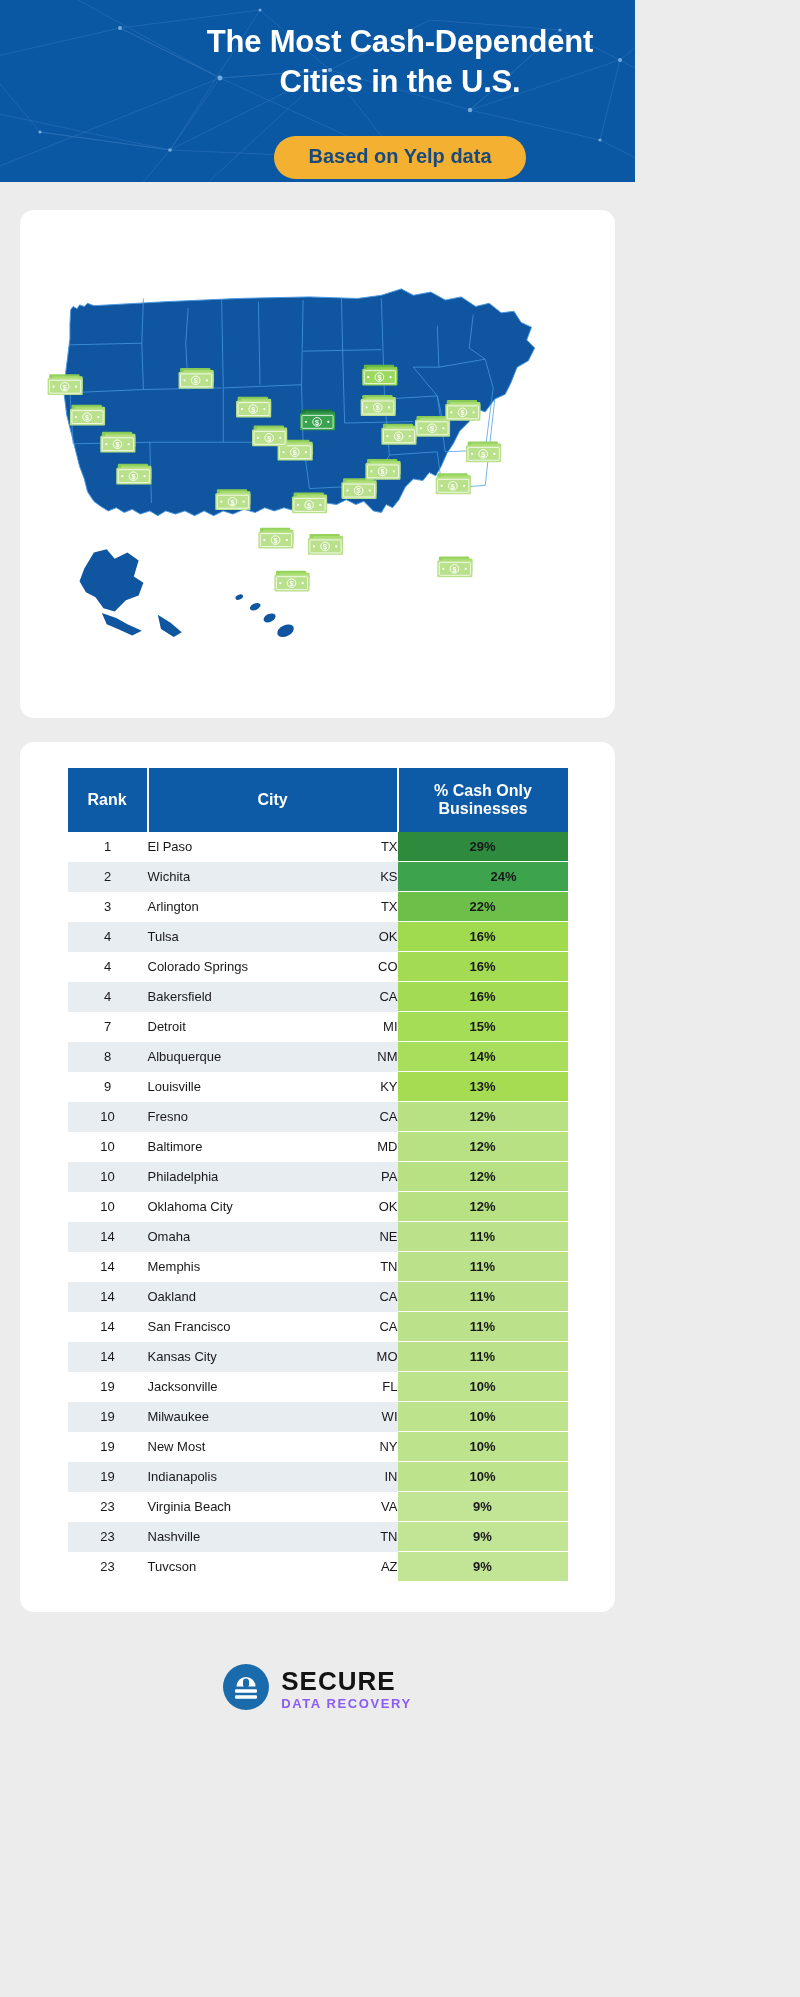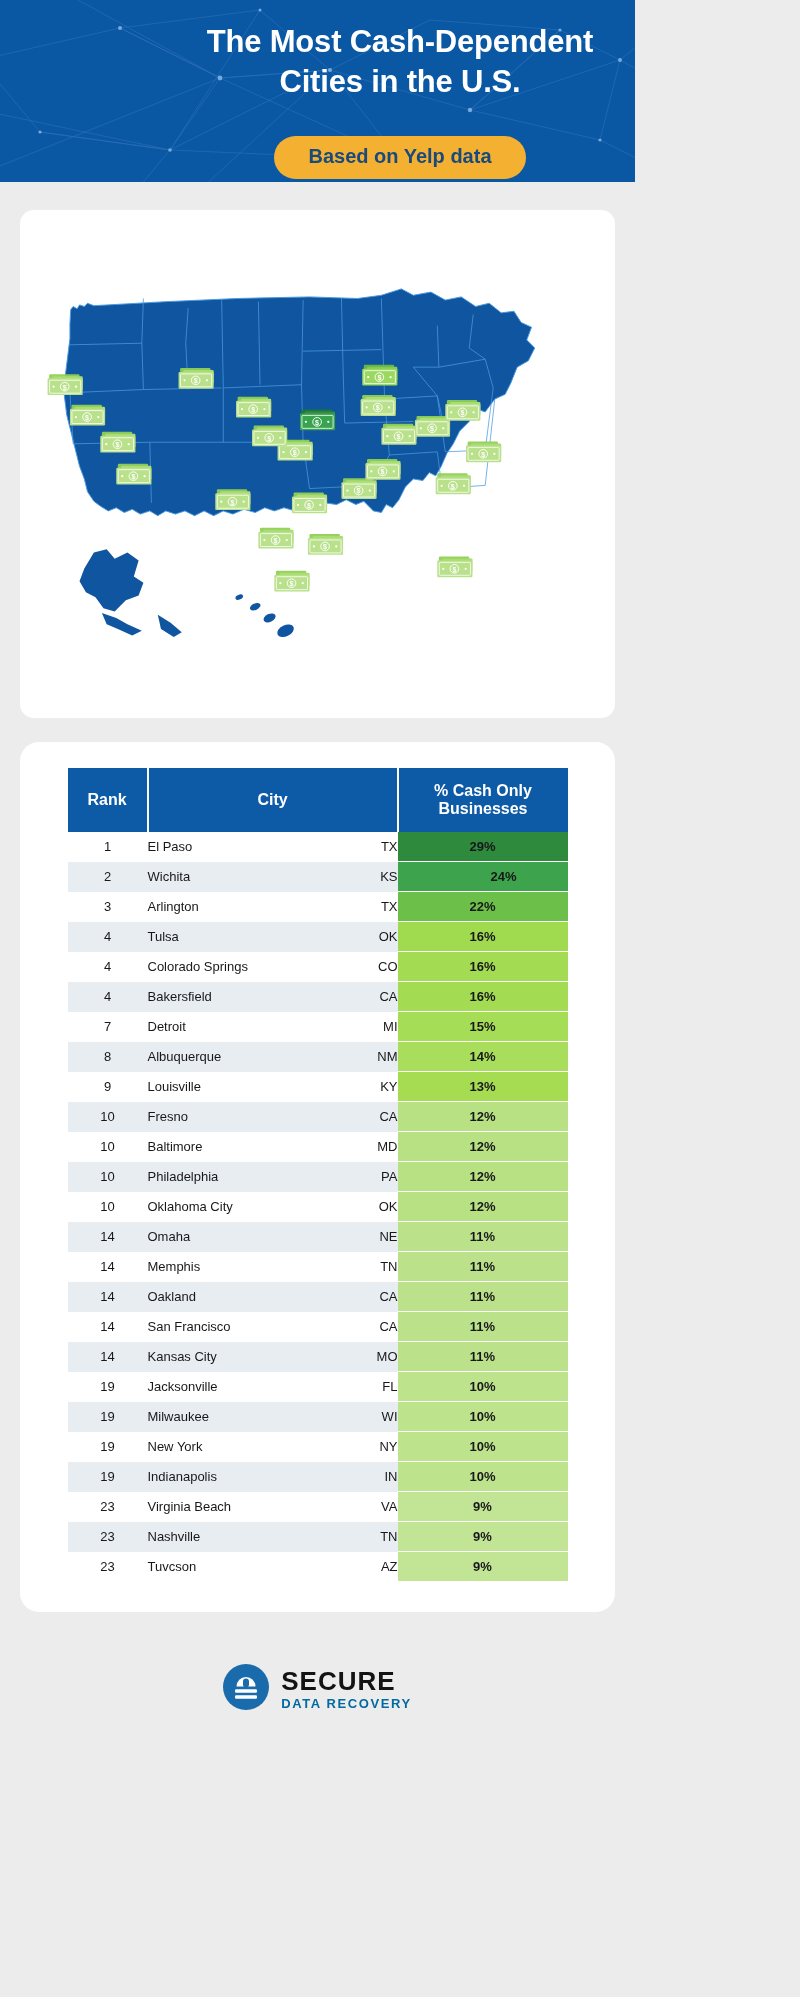--- a/index.html
+++ b/index.html
@@ -68,21 +68,20 @@
     border-radius: 14px;
     margin: 0 20px;
   }
   .map-card {
     margin-top: 28px;
     padding: 14px 18px 24px;
   }
   .table-card {
     margin-top: 24px;
     padding: 26px 18px 30px;
-    border-radius: 19px;
   }
 
   
   .map-area {
     position: relative;
     width: 100%;
     height: 470px;
   }
   .map-area svg { display: block; width: 100%; height: 100%; }
 
@@ -183,21 +182,21 @@
     font-size: 26px;
     font-weight: bold;
     letter-spacing: 1px;
     color: #131313;
     font-family: "Liberation Sans", sans-serif;
   }
   .logo-sub {
     font-size: 13px;
     font-weight: bold;
     letter-spacing: 1.6px;
-    color: #0369a1;
+    color: #8b5cf6;
     margin-top: 3px;
   }
 </style>
 </head>
 <body>
 
 <div class="page">
 
   <div class="header">
     <div class="header-bg">
@@ -505,21 +504,21 @@
             <td class="c-pct" style="background: rgb(190, 227, 141);">10%</td>
           </tr>
           <tr class="alt">
             <td class="c-rank">19</td>
             <td class="c-city">Milwaukee</td>
             <td class="c-state">WI</td>
             <td class="c-pct" style="background: rgb(190, 227, 141);">10%</td>
           </tr>
           <tr>
             <td class="c-rank">19</td>
-            <td class="c-city">New York</td>
+            <td class="c-city">New Most</td>
             <td class="c-state">NY</td>
             <td class="c-pct" style="background: rgb(190, 227, 141);">10%</td>
           </tr>
           <tr class="alt">
             <td class="c-rank">19</td>
             <td class="c-city">Indianapolis</td>
             <td class="c-state">IN</td>
             <td class="c-pct" style="background: rgb(190, 227, 141);">10%</td>
           </tr>
           <tr>

